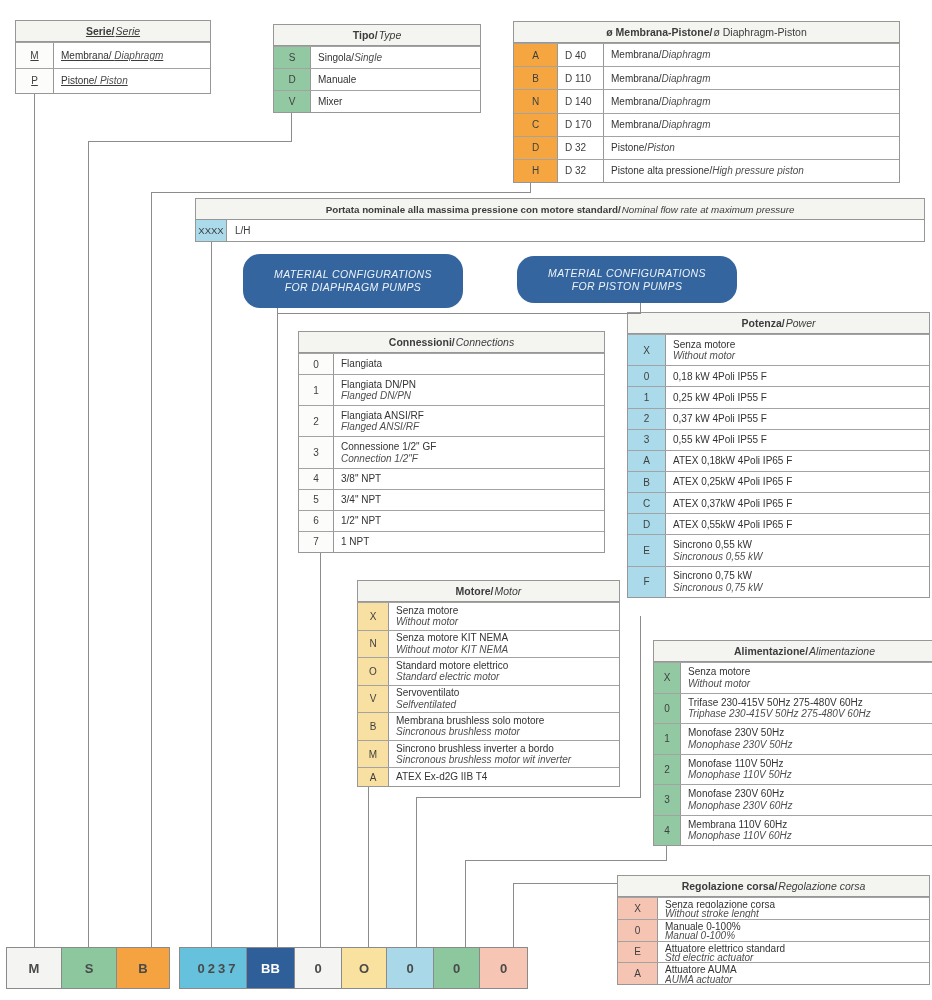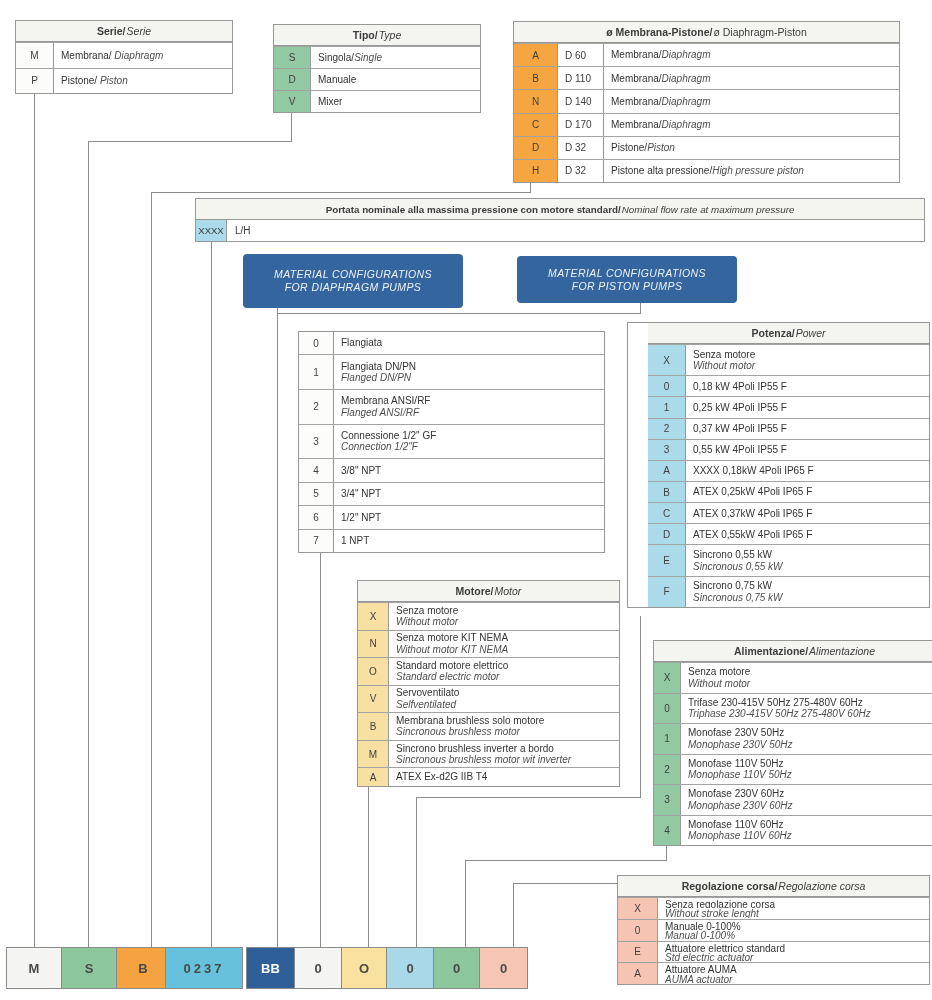--- a/index.html
+++ b/index.html
@@ -27,40 +27,40 @@
   .desc .ln{white-space:nowrap;overflow:hidden;}
 
   
   #t-portata .prow{flex:1;display:flex;}
   #t-portata .pcode{flex:0 0 30px;display:flex;align-items:center;justify-content:center;
         border-right:1px solid #979797;font-size:9.5px;}
   #t-portata .pval{flex:1;display:flex;align-items:center;padding-left:8px;font-size:10px;}
   #t-portata .hdr{font-size:9.8px;}
 
   
-  .bluebox{position:absolute;background:#34659e;color:#eef3fa;border-radius:4px;
+  .bluebox{position:absolute;background:#34659e;color:#eef3fa;border-radius:17px;
         display:flex;align-items:center;justify-content:center;text-align:center;
         font-style:italic;font-size:10.5px;line-height:13px;letter-spacing:.4px;
         padding:4px 26px;box-sizing:border-box;}
 
   
   .bcell{position:absolute;top:947px;height:42px;border:1px solid #8a8a8a;
         display:flex;align-items:center;justify-content:center;font-size:13px;
         font-weight:700;color:#4a4a4a;box-sizing:border-box;}
 
   
   .vl,.hl{position:absolute;background:#8c8c8c;}
   .vl{width:1px;} .hl{height:1px;}
 </style>
 </head>
 <body>
 
 <div class="canvas">
 
-  <section class="tbl" id="t-serie" style="left:15px;top:20px;width:218px;height:74px;--cw:38px;">
+  <section class="tbl" id="t-serie" style="left:15px;top:20px;width:196px;height:74px;text-decoration:underline;--cw:38px;">
     <div class="hdr">
         <strong>Serie/</strong>
         <em>Serie</em>
       </div>
   <div class="row r1">
         <div class="code" style="background: rgb(252, 252, 250);">M</div>
         <div class="desc">
           <div class="ln"><span>Membrana/ </span><em>Diaphragm</em></div>
         </div>
       </div>
@@ -97,21 +97,21 @@
       </div>
     </section>
 
   <section class="tbl" id="t-membrana" style="left:513px;top:21px;width:387px;height:162px;--cw:44px;">
     <div class="hdr noital">
         <strong>ø Membrana-Pistone/</strong>
         <em>ø Diaphragm-Piston</em>
       </div>
   <div class="row r1">
         <div class="code" style="background: rgb(245, 166, 64);">A</div>
-        <div class="size">D 60</div>
+        <div class="size">D 40</div>
         <div class="desc">
           <div class="ln"><span>Membrana/</span><em>Diaphragm</em></div>
         </div>
       </div>
       <div class="row r1">
         <div class="code" style="background: rgb(245, 166, 64);">B</div>
         <div class="size">D 110</div>
         <div class="desc">
           <div class="ln"><span>Membrana/</span><em>Diaphragm</em></div>
         </div>
@@ -158,37 +158,41 @@
   </section>
 
   <div class="bluebox" style="left:243px;top:254px;width:220px;height:54px;">
     <span>MATERIAL CONFIGURATIONS FOR DIAPHRAGM PUMPS</span>
   </div>
   <div class="bluebox" style="left:517px;top:256px;width:220px;height:47px;">
     <span>MATERIAL CONFIGURATIONS FOR PISTON PUMPS</span>
   </div>
 
   <section class="tbl" id="t-connessioni" style="left:298px;top:331px;width:307px;height:222px;--cw:35px;">
+    <div class="hdr">
+        <strong>Connessioni/</strong>
+        <em>Connections</em>
+      </div>
   <div class="row r1">
         <div class="code" style="background: rgb(252, 252, 250);">0</div>
         <div class="desc">
           <div class="ln"><span>Flangiata</span></div>
         </div>
       </div>
       <div class="row r2">
         <div class="code" style="background: rgb(252, 252, 250);">1</div>
         <div class="desc">
           <div class="ln"><span>Flangiata DN/PN</span></div>
           <div class="ln"><em>Flanged DN/PN</em></div>
         </div>
       </div>
       <div class="row r2">
         <div class="code" style="background: rgb(252, 252, 250);">2</div>
         <div class="desc">
-          <div class="ln"><span>Membrana ANSI/RF</span></div>
+          <div class="ln"><span>Flangiata ANSI/RF</span></div>
           <div class="ln"><em>Flanged ANSI/RF</em></div>
         </div>
       </div>
       <div class="row r2">
         <div class="code" style="background: rgb(252, 252, 250);">3</div>
         <div class="desc">
           <div class="ln"><span>Connessione 1/2" GF</span></div>
           <div class="ln"><em>Connection 1/2"F</em></div>
         </div>
       </div>
@@ -211,21 +215,21 @@
         </div>
       </div>
       <div class="row r1">
         <div class="code" style="background: rgb(252, 252, 250);">7</div>
         <div class="desc">
           <div class="ln"><span>1 NPT</span></div>
         </div>
       </div>
     </section>
 
-  <section class="tbl" id="t-potenza" style="left:627px;top:322px;width:303px;height:286px;padding-left:20px;--cw:38px;">
+  <section class="tbl" id="t-potenza" style="left:627px;top:312px;width:303px;height:286px;--cw:38px;">
     <div class="hdr">
         <strong>Potenza/</strong>
         <em>Power</em>
       </div>
   <div class="row r2">
         <div class="code" style="background: rgb(171, 219, 234);">X</div>
         <div class="desc">
           <div class="ln"><span>Senza motore</span></div>
           <div class="ln"><em>Without motor</em></div>
         </div>
@@ -250,21 +254,21 @@
       </div>
       <div class="row r1">
         <div class="code" style="background: rgb(171, 219, 234);">3</div>
         <div class="desc">
           <div class="ln"><span>0,55 kW 4Poli IP55 F</span></div>
         </div>
       </div>
       <div class="row r1">
         <div class="code" style="background: rgb(171, 219, 234);">A</div>
         <div class="desc">
-          <div class="ln"><span>XXXX 0,18kW 4Poli IP65 F</span></div>
+          <div class="ln"><span>ATEX 0,18kW 4Poli IP65 F</span></div>
         </div>
       </div>
       <div class="row r1">
         <div class="code" style="background: rgb(171, 219, 234);">B</div>
         <div class="desc">
           <div class="ln"><span>ATEX 0,25kW 4Poli IP65 F</span></div>
         </div>
       </div>
       <div class="row r1">
         <div class="code" style="background: rgb(171, 219, 234);">C</div>
@@ -385,21 +389,21 @@
       <div class="row r2">
         <div class="code" style="background: rgb(146, 201, 163);">3</div>
         <div class="desc">
           <div class="ln"><span>Monofase 230V 60Hz</span></div>
           <div class="ln"><em>Monophase 230V 60Hz</em></div>
         </div>
       </div>
       <div class="row r2">
         <div class="code" style="background: rgb(146, 201, 163);">4</div>
         <div class="desc">
-          <div class="ln"><span>Monofase 110V 60Hz</span></div>
+          <div class="ln"><span>Membrana 110V 60Hz</span></div>
           <div class="ln"><em>Monophase 110V 60Hz</em></div>
         </div>
       </div>
     </section>
 
   <section class="tbl" id="t-regolazione" style="left:617px;top:875px;width:313px;height:110px;--cw:40px;">
     <div class="hdr">
         <strong>Regolazione corsa/</strong>
         <em>Regolazione corsa</em>
       </div>
@@ -430,21 +434,21 @@
           <div class="ln"><span>Attuatore AUMA</span></div>
           <div class="ln"><em>AUMA actuator</em></div>
         </div>
       </div>
     </section>
 
   <div id="codebar">
       <div class="bcell" style="left: 6px; width: 56px; background: rgb(244, 244, 242);">M</div>
       <div class="bcell" style="left: 61px; width: 56px; background: rgb(140, 199, 157);">S</div>
       <div class="bcell" style="left: 116px; width: 54px; background: rgb(245, 163, 64);">B</div>
-      <div class="bcell" style="left: 165px; width: 78px; background: rgb(101, 193, 220); letter-spacing: 3px;">0237</div>
+      <div class="bcell" style="left: 179px; width: 78px; background: rgb(101, 193, 220); letter-spacing: 3px;">0237</div>
       <div class="bcell" style="left: 246px; width: 49px; background: rgb(46, 95, 152); color: rgb(255, 255, 255);">BB</div>
       <div class="bcell" style="left: 294px; width: 48px; background: rgb(244, 244, 242);">0</div>
       <div class="bcell" style="left: 341px; width: 46px; background: rgb(249, 225, 160);">O</div>
       <div class="bcell" style="left: 386px; width: 48px; background: rgb(169, 216, 233);">0</div>
       <div class="bcell" style="left: 433px; width: 47px; background: rgb(140, 199, 157);">0</div>
       <div class="bcell" style="left: 479px; width: 49px; background: rgb(246, 197, 180);">0</div>
     </div>
 
   <div class="vl" style="left:34px;top:94px;height:853px;"></div>
   <div class="vl" style="left:291px;top:113px;height:28px;"></div>

